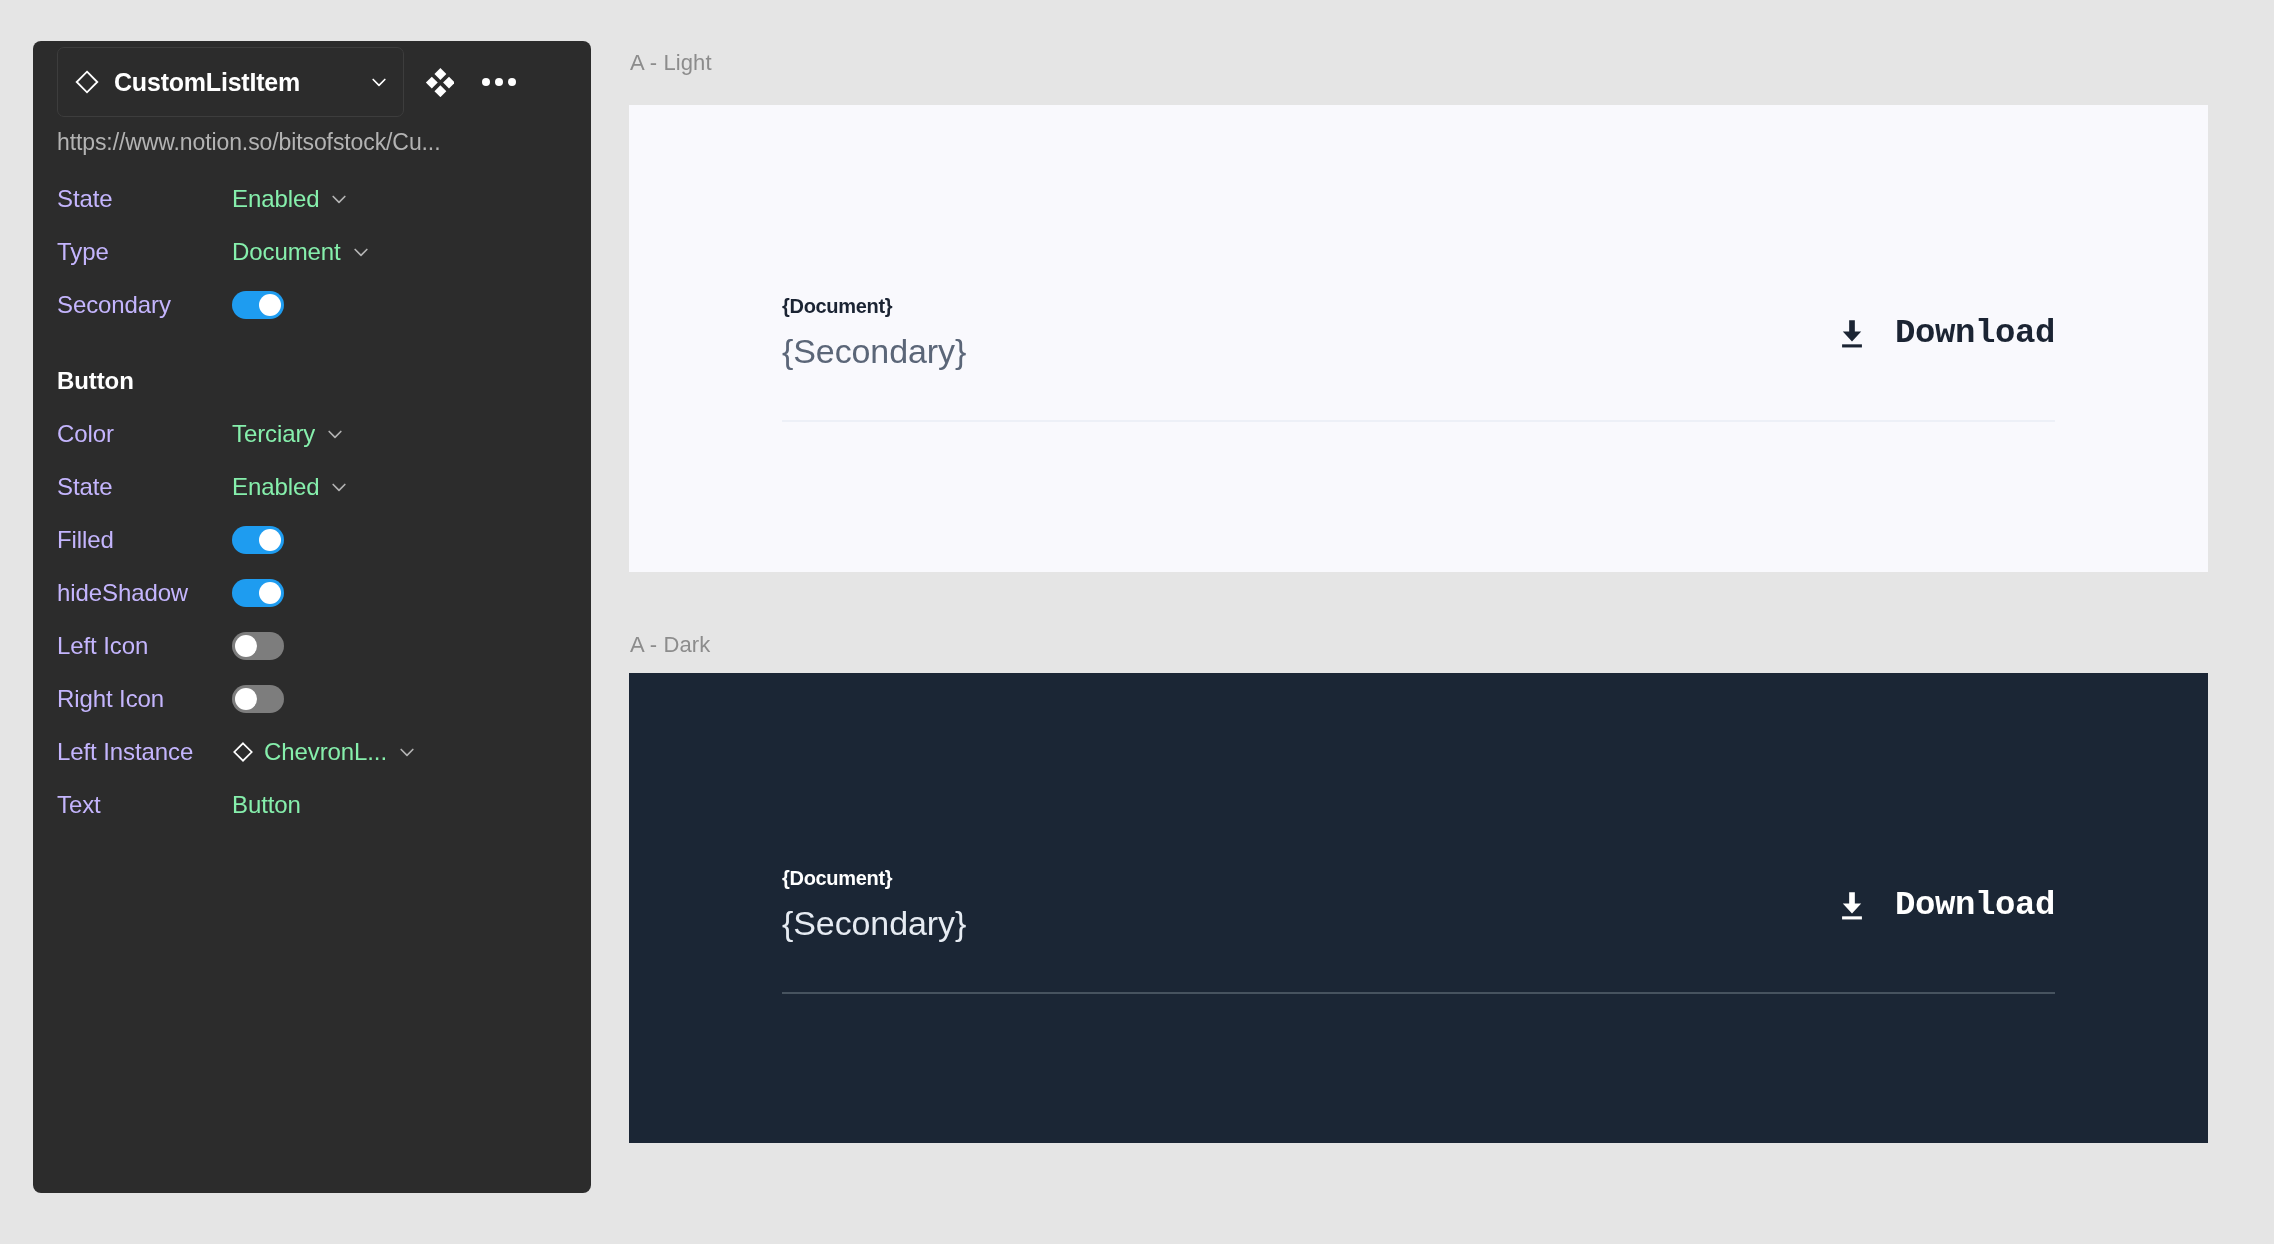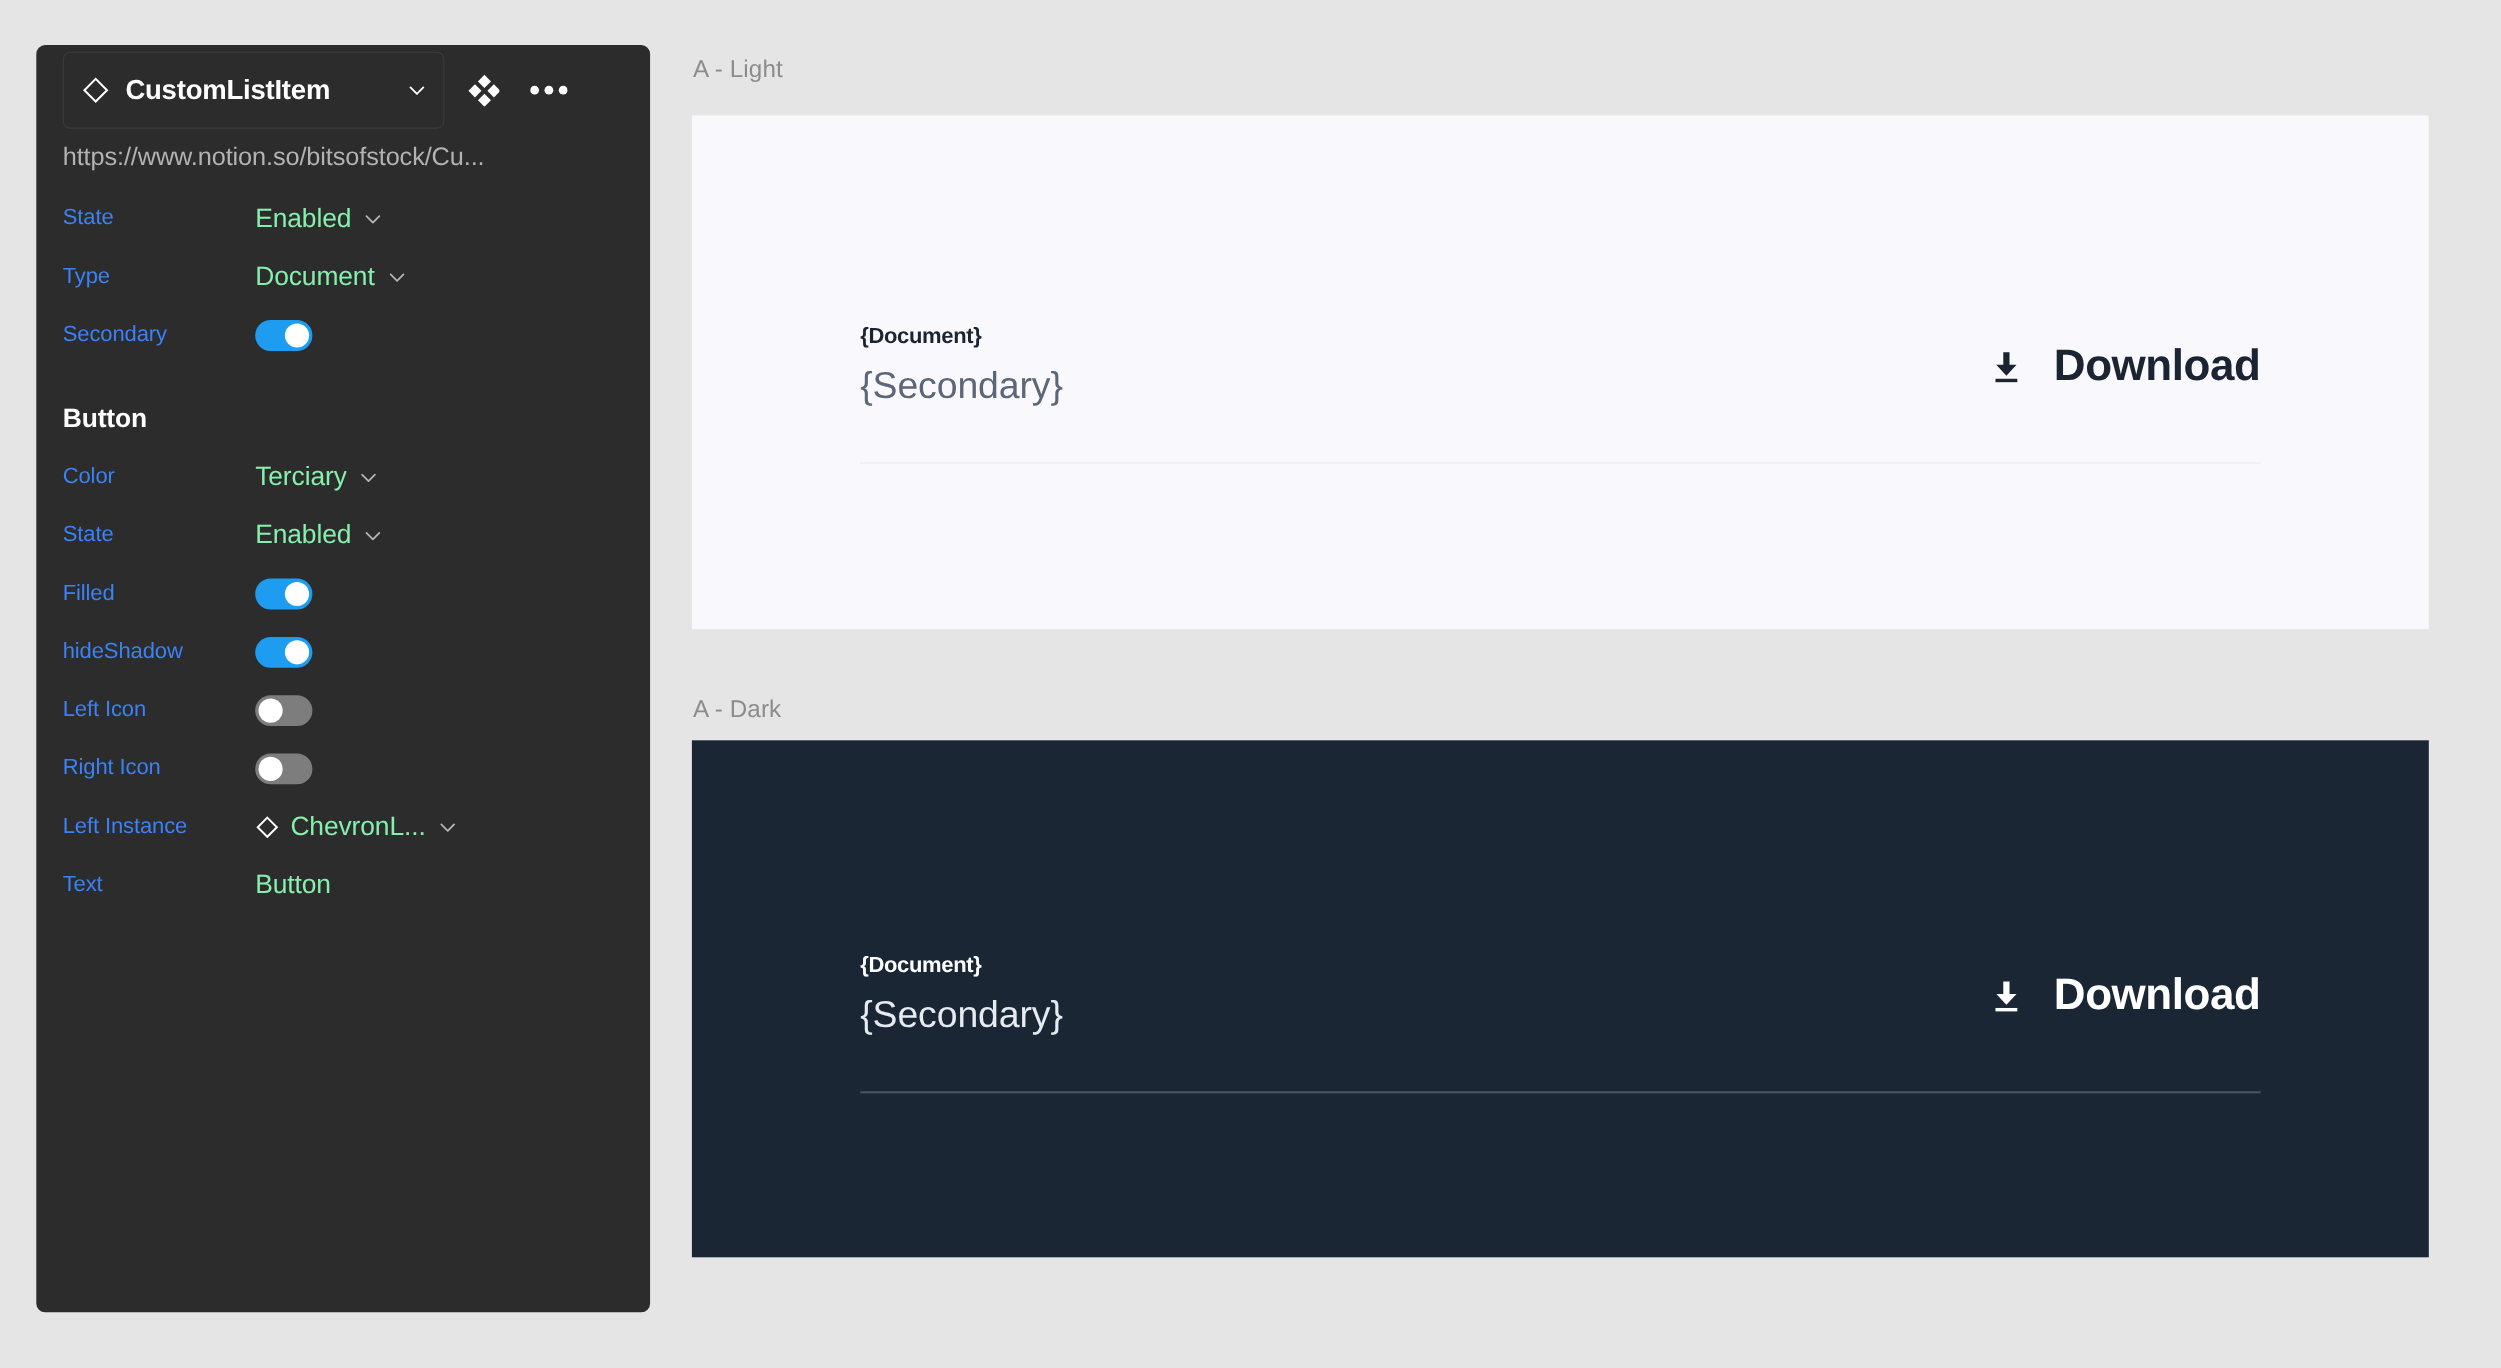--- a/index.html
+++ b/index.html
@@ -95,22 +95,22 @@
   .prop-list {
     padding: 16px 24px 0 24px;
   }
   .prop-row {
     display: flex;
     align-items: center;
     height: 53px;
     box-sizing: border-box;
   }
   .prop-label {
-    color: #3b82f6;
-    font-size: 20px;
+    color: #c4b5fd;
+    font-size: 24px;
     flex: 0 0 auto;
     width: 175px;
     letter-spacing: -0.1px;
   }
   .prop-value-wrap {
     flex: 1 1 auto;
     display: flex;
     align-items: center;
     gap: 10px;
   }
@@ -208,23 +208,24 @@
   .dl-button {
     display: flex;
     align-items: center;
     gap: 26px;
     background: transparent;
     border: 0;
     padding: 0;
     cursor: pointer;
   }
   .dl-label {
-    font-size: 40px;
+    font-size: 34px;
     font-weight: bold;
     letter-spacing: -0.4px;
+    font-family: Liberation Mono, monospace;
   }
   .light .dl-label { color: #1b2433; }
   .dark  .dl-label { color: #ffffff; }
   .dl-ico { width: 34px; height: 34px; display: block; }
 
   .divider {
     height: 2px;
     width: 100%;
   }
   .light .divider { background: #edf0f7; }

